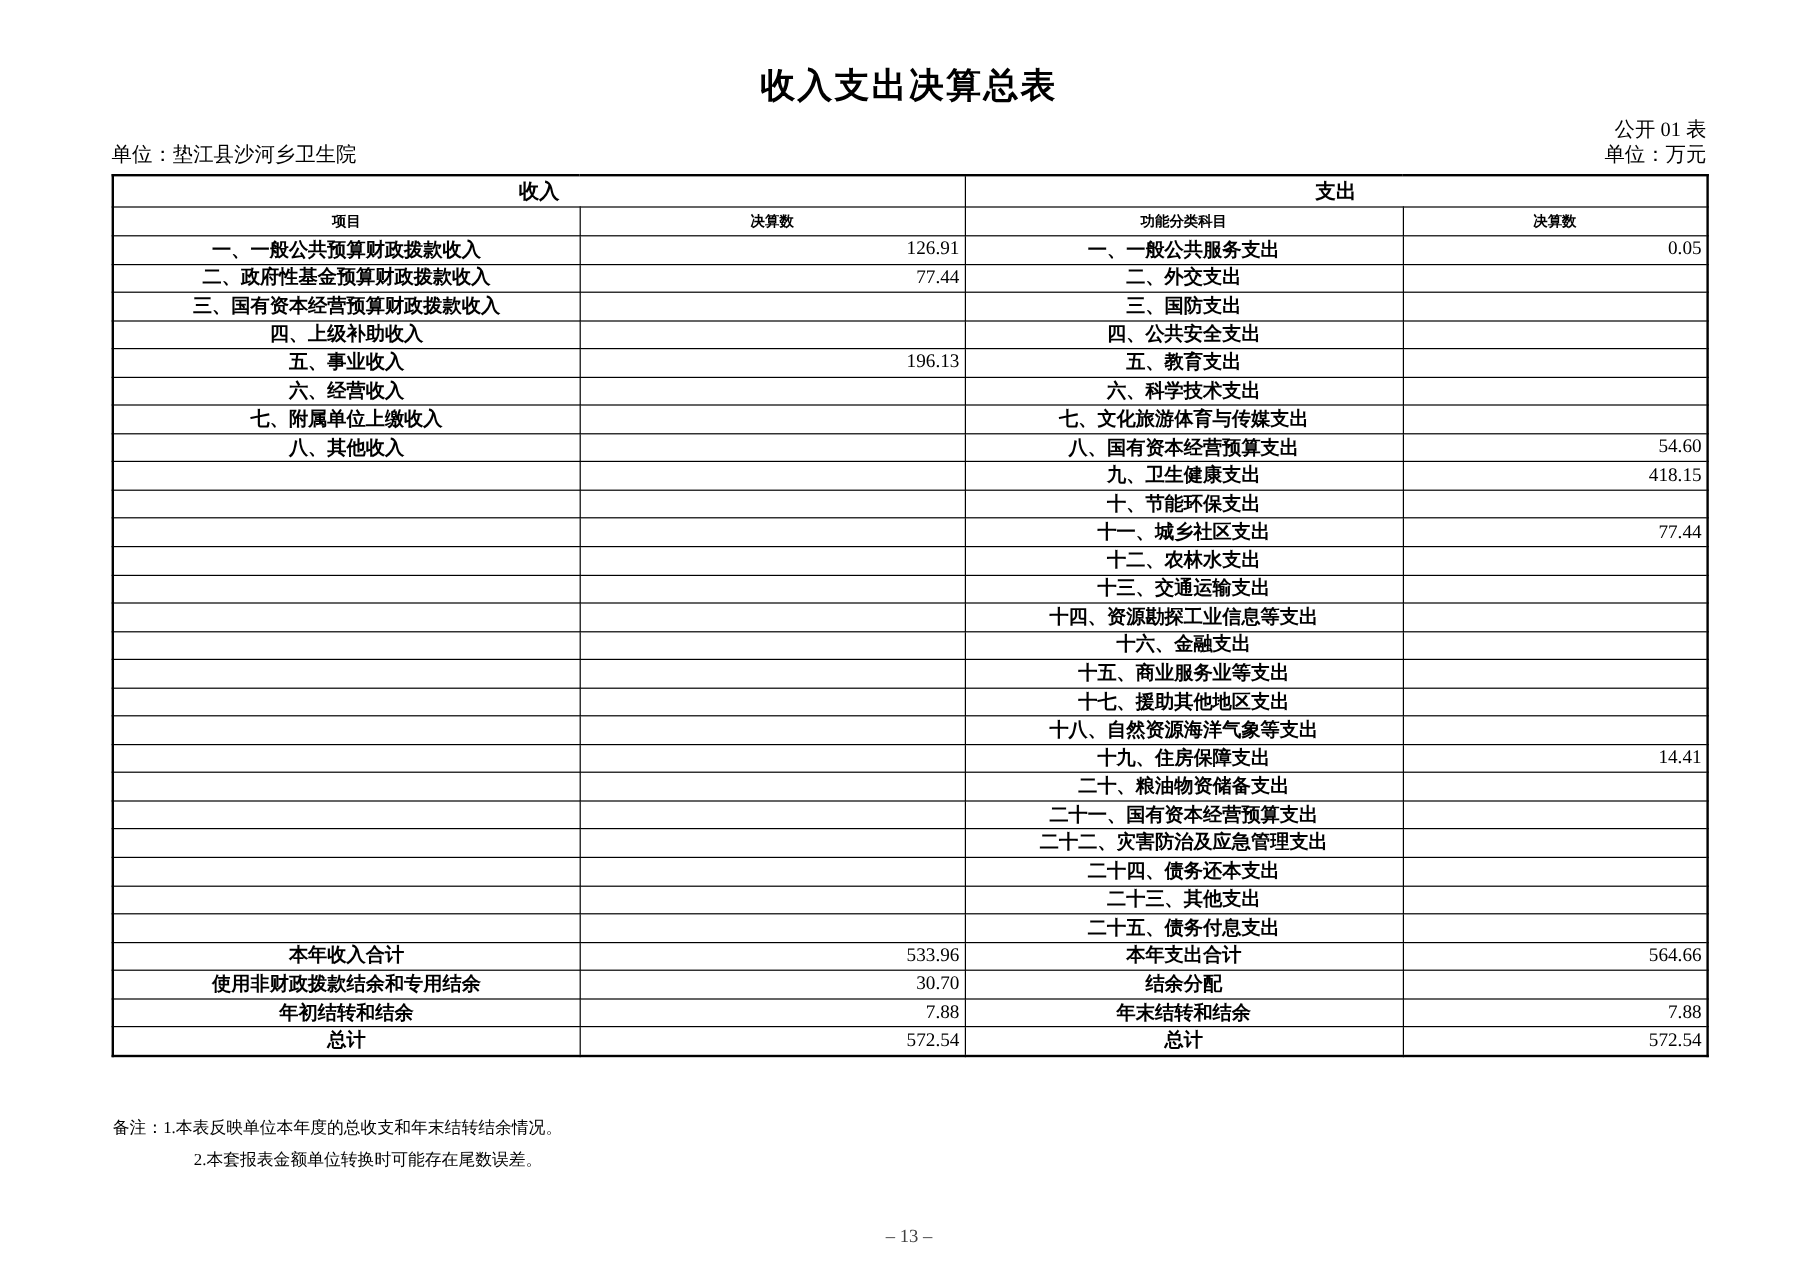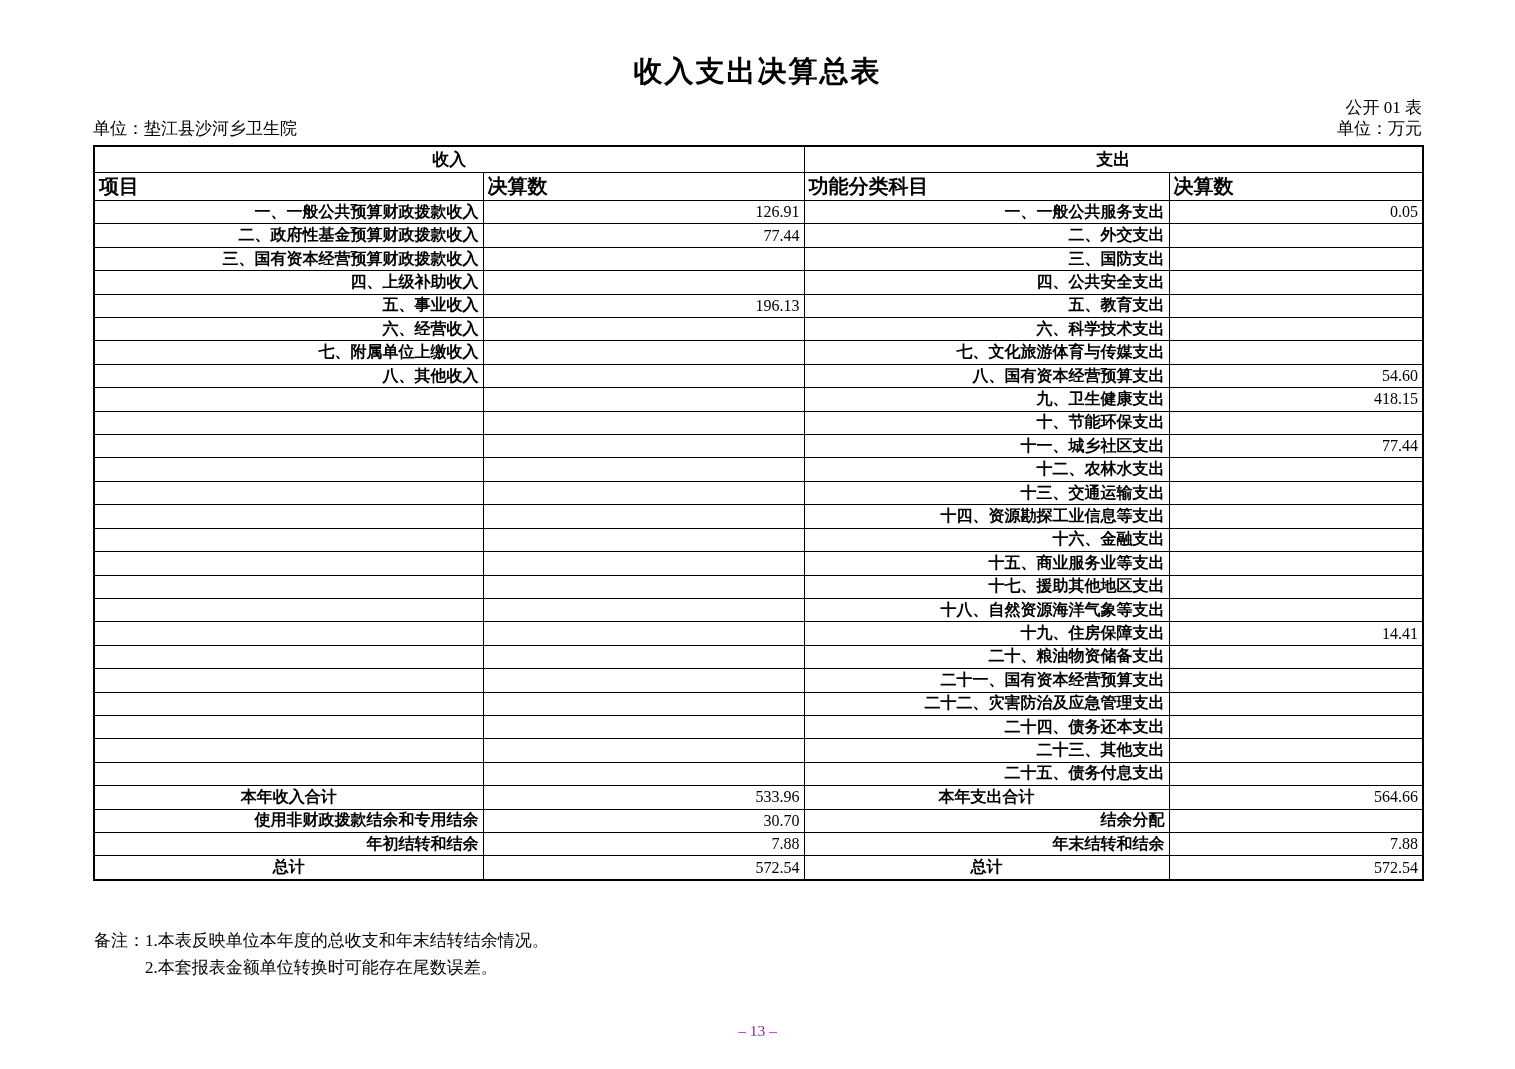--- a/index.html
+++ b/index.html
@@ -42,37 +42,38 @@
   }
   table.budget th, table.budget td {
     border: 1px solid #000;
     padding: 0 4px;
     font-size: 16px;
     white-space: nowrap;
     overflow: hidden;
     vertical-align: middle;
   }
   tr.section-row th { font-size: 17px; font-weight: bold; text-align: center; height: 25px; }
-  tr.colhead-row th { font-size: 20px; font-weight: bold; text-align: left; height: 23px; }
-  td.lbl { font-weight: bold; text-align: right; padding-left: 3px; }
+  tr.colhead-row th { font-size: 12px; font-weight: bold; text-align: center; height: 23px; }
+  td.lbl { font-weight: bold; text-align: center; padding-left: 3px; }
   td.lbl.ctr { text-align: center; }
   td.num { font-weight: normal; text-align: right; padding-right: 6px; }
   .notes {
     position: absolute;
     top: 927px; left: 94px;
-    font-size: 17px;
+    font-size: 14px;
     line-height: 27px;
+    text-align: center;
   }
   .notes .line2 { padding-left: 51px; }
   .page-number {
     position: absolute;
     top: 1022px; left: 0; width: 100%;
     text-align: center;
     font-size: 15.5px;
-    color: #a21caf;
+    color: #404040;
   }
 </style>
 </head>
 <body>
 
 <div class="page">
 
   <div class="title">收入支出决算总表</div>
 
   <div class="form-code">公开 01 表</div>

